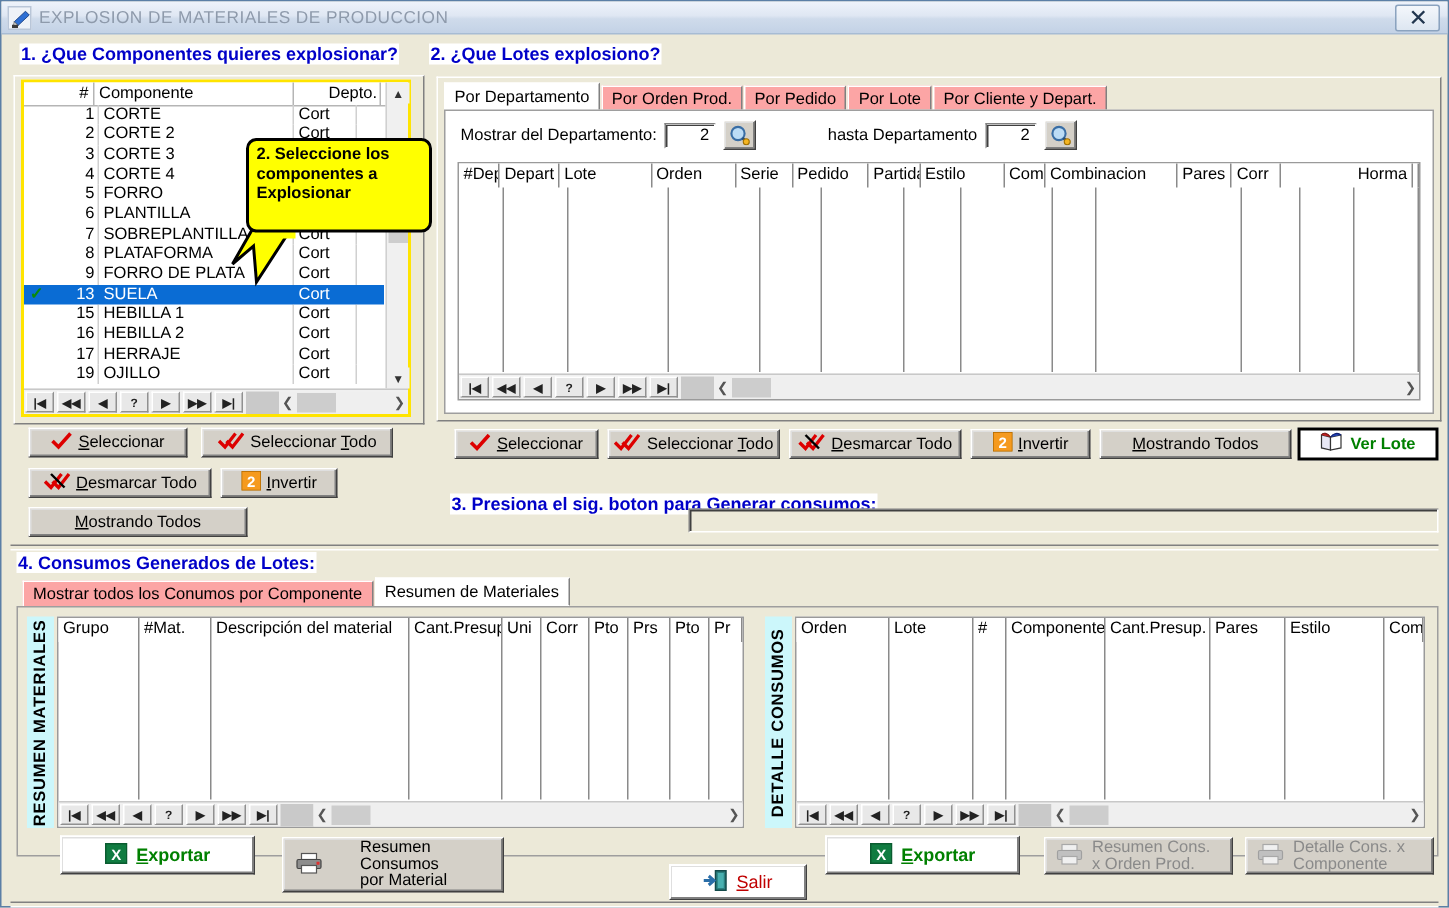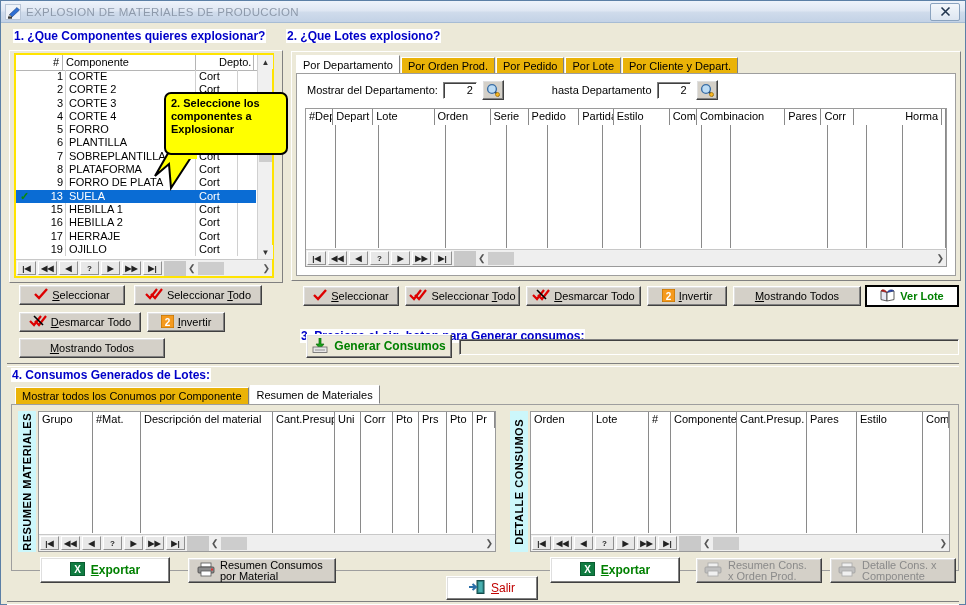--- a/index.html
+++ b/index.html
@@ -127,21 +127,21 @@
   .navgap{width:22px;height:15px;background:#c9c9c9;margin-left:1px;}
   .hsb{
     flex:1;height:15px;background:#efefef;display:flex;align-items:center;
     justify-content:space-between;padding:0 2px;box-sizing:border-box;font-size:9px;color:#555;
   }
   .hsb .th{width:26px;height:13px;background:#cdcdcd;}
   
   .tabstrip{display:flex;align-items:flex-end;height:19px;}
   .tab{
     height:17px;line-height:16px;padding:0 6px;font-size:11px;
-    background:#eab308;
+    background:#fca5a5;
     border-top:1px solid #fff;border-left:1px solid #fff;border-right:1px solid #808080;
     box-sizing:border-box;margin-right:1px;white-space:nowrap;
   }
   .tab.active{
     background:#fff;height:19px;line-height:18px;border-bottom:1px solid #fff;
   }
   
   .lotgrid-head{
     display:flex;height:16px;background:#fff;font-size:11px;
   }
@@ -524,30 +524,20 @@
         <path d="M14 2 L7 3.4 L7 12 L14 10.6 Z" fill="#ffffff" stroke="#333" stroke-width=".8"></path>
         <path d="M1 2 C2 0, 5 0.6, 7 3.4" fill="#c02020" stroke="#701010" stroke-width=".7"></path>
         <path d="M14 2 C12 0.2, 9 0.6, 7 3.4" fill="#2040b0" stroke="#102070" stroke-width=".7"></path>
       </svg>
     </span>
     <span class="txt" style="color:#008000;font-weight:bold;">Ver Lote</span>
   </div>
 
   <div style="position:absolute;left:299px;top:328px;">
     <span class="lbl-blue">3. Presiona el sig. boton para Generar consumos:</span>
-  </div>
-  <div class="btn" style="left:305px;top:333px;width:146px;height:24px;gap:6px;background:#ece9d8;">
-    <span class="ico">
-      <svg width="16" height="15" viewBox="0 0 16 15">
-        <path d="M7 0 L7 6 L4 6 L8 11 L12 6 L9 6 L9 0 Z" fill="#18a018" stroke="#0b6b0b" stroke-width=".7"></path>
-        <rect x="1" y="9" width="14" height="5.5" fill="#e7e7e7" stroke="#666" stroke-width=".8"></rect>
-        <rect x="3" y="11" width="10" height="2" fill="#bdbdbd"></rect>
-      </svg>
-    </span>
-    <span class="txt" style="color:#008000;font-weight:bold;font-size:12px;">Generar Consumos</span>
   </div>
   <div class="sunken" style="position:absolute;left:458px;top:338px;width:500px;height:16px;background:#ece9d8;"></div>
 
   <div class="sep" style="top:362px;"></div>
 
   <div style="position:absolute;left:10px;top:367px;">
     <span class="lbl-blue">4. Consumos Generados de Lotes:</span>
   </div>
 
   <div style="position:absolute;left:10px;top:384px;width:948px;height:186px;">
@@ -608,21 +598,21 @@
 
       <div class="btn flat-white" style="left:28px;top:152px;width:130px;height:26px;gap:6px;">
         <span class="ico">
           <svg width="15" height="14" viewBox="0 0 15 14">
               <rect x="0.5" y="0.5" width="14" height="13" fill="#107c41" stroke="#0a5c30"></rect>
               <text x="7.5" y="11" font-size="10" font-weight="bold" fill="#fff" text-anchor="middle" font-family="Liberation Sans">X</text>
             </svg>
         </span>
         <span class="txt" style="color:#008000;font-weight:bold;font-size:12px;"><u>E</u>xportar</span>
       </div>
-      <div class="btn" style="left:176px;top:153px;width:148px;height:25px;gap:5px;justify-content:flex-start;padding-left:8px;">
+      <div class="btn" style="left:176px;top:153px;width:148px;height:37px;gap:25px;justify-content:flex-start;padding-left:8px;">
         <span class="ico">
           <svg width="18" height="15" viewBox="0 0 18 15">
             <rect x="4" y="1" width="10" height="4" fill="#fff" stroke="#555" stroke-width=".8"></rect>
             <rect x="1" y="5" width="16" height="6" rx="1" fill="#8d8d8d" stroke="#444" stroke-width=".8"></rect>
             <rect x="4" y="9" width="10" height="5" fill="#fff" stroke="#555" stroke-width=".8"></rect>
             <rect x="14" y="6.5" width="2" height="2" fill="#e03030"></rect>
           </svg>
         </span>
         <span style="display:flex;flex-direction:column;line-height:11px;text-align:left;">
           <span>Resumen Consumos</span>

